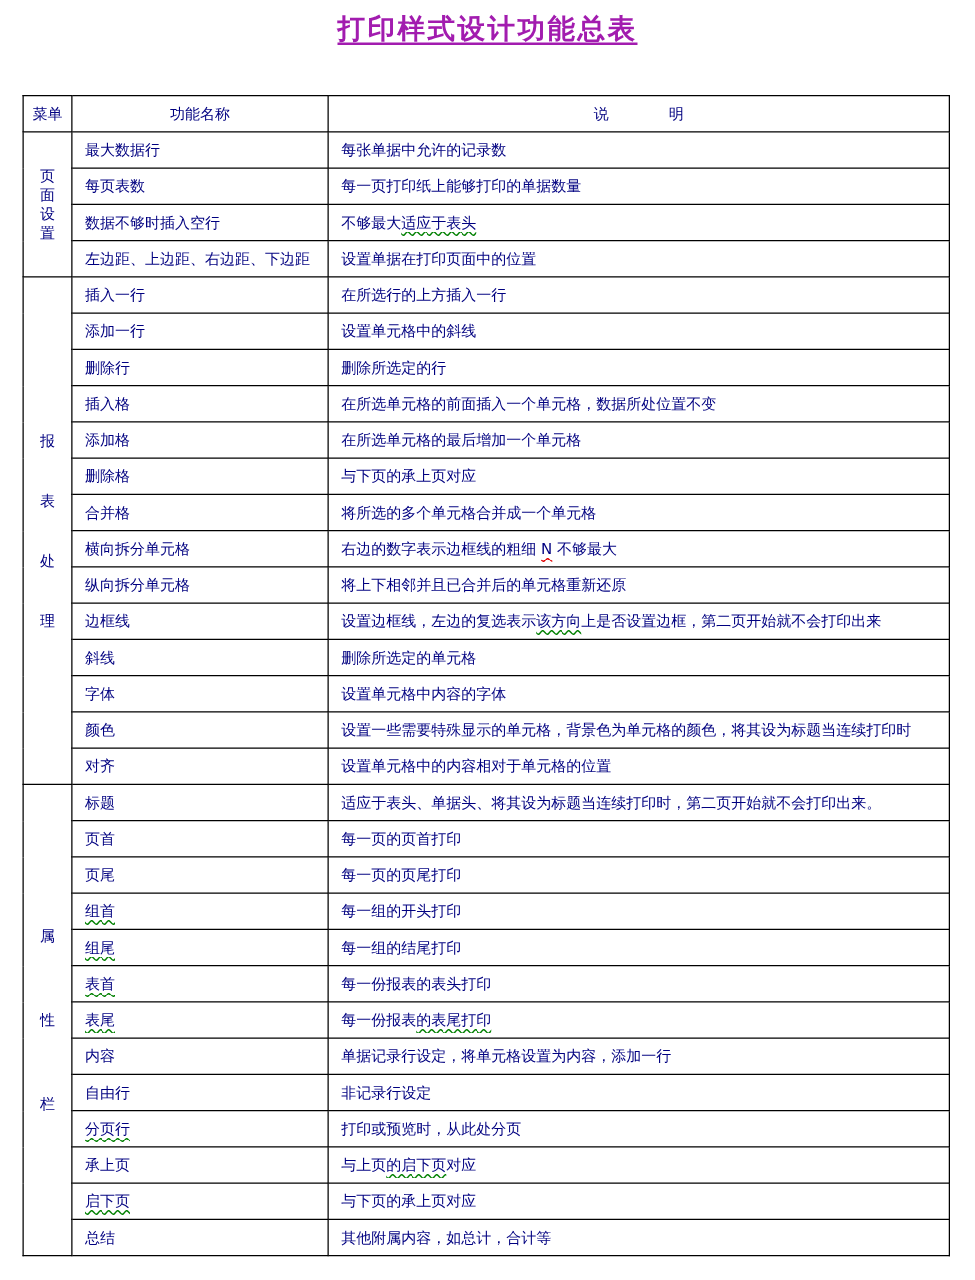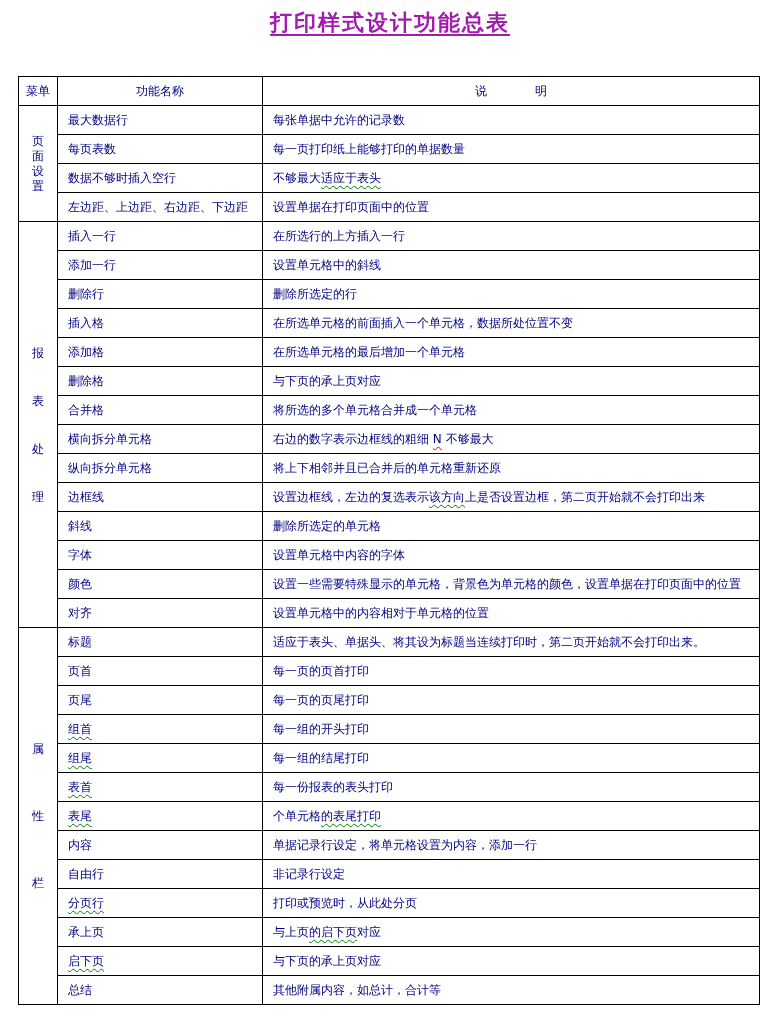--- a/index.html
+++ b/index.html
@@ -158,21 +158,21 @@
       <tr>
         <td class="name-cell"><span>斜线</span></td>
         <td class="desc-cell"><span>删除所选定的单元格</span></td>
       </tr>
       <tr>
         <td class="name-cell"><span>字体</span></td>
         <td class="desc-cell"><span>设置单元格中内容的字体</span></td>
       </tr>
       <tr>
         <td class="name-cell"><span>颜色</span></td>
-        <td class="desc-cell"><span>设置一些需要特殊显示的单元格，背景色为单元格的颜色，设置单据在打印页面中的位置</span></td>
+        <td class="desc-cell"><span>设置一些需要特殊显示的单元格，背景色为单元格的颜色，将其设为标题当连续打印时</span></td>
       </tr>
       <tr>
         <td class="name-cell"><span>对齐</span></td>
         <td class="desc-cell"><span>设置单元格中的内容相对于单元格的位置</span></td>
       </tr>
       <tr>
         <td rowspan="13" class="menu-cell menu-s2">属
 性
 栏</td>
         <td class="name-cell"><span>标题</span></td>
@@ -193,21 +193,21 @@
       <tr>
         <td class="name-cell"><span class="wavy-g">组尾</span></td>
         <td class="desc-cell"><span>每一组的结尾打印</span></td>
       </tr>
       <tr>
         <td class="name-cell"><span class="wavy-g">表首</span></td>
         <td class="desc-cell"><span>每一份报表的表头打印</span></td>
       </tr>
       <tr>
         <td class="name-cell"><span class="wavy-g">表尾</span></td>
-        <td class="desc-cell"><span>个单元格</span><span class="wavy-g">的表尾打印</span></td>
+        <td class="desc-cell"><span>每一份报表</span><span class="wavy-g">的表尾打印</span></td>
       </tr>
       <tr>
         <td class="name-cell"><span>内容</span></td>
         <td class="desc-cell"><span>单据记录行设定，将单元格设置为内容，添加一行</span></td>
       </tr>
       <tr>
         <td class="name-cell"><span>自由行</span></td>
         <td class="desc-cell"><span>非记录行设定</span></td>
       </tr>
       <tr>

